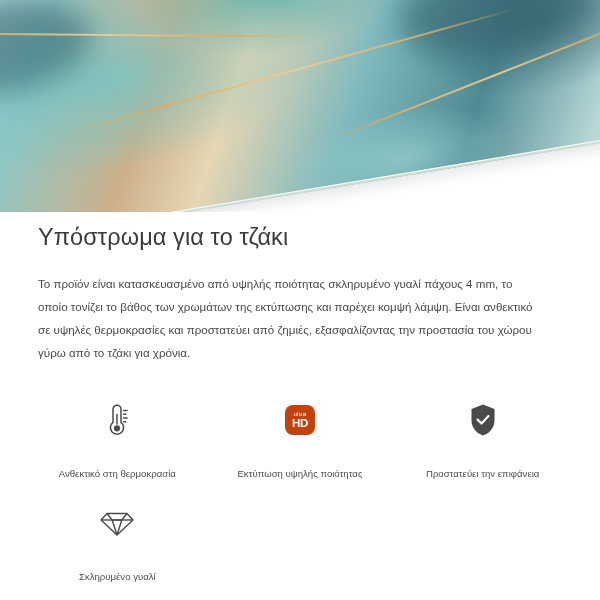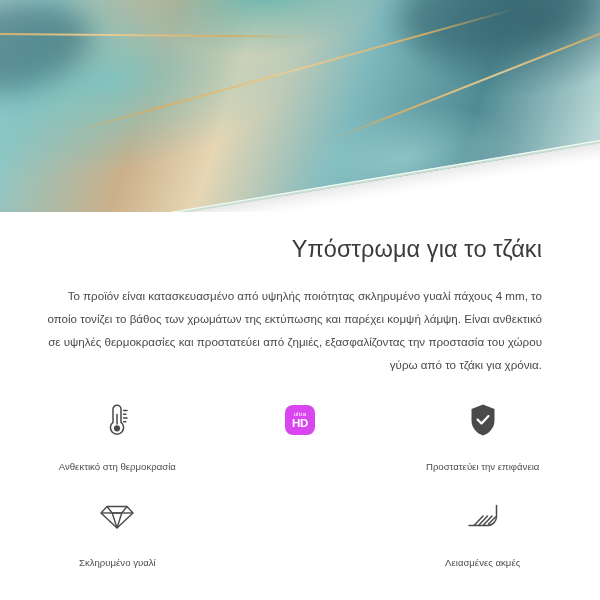--- a/index.html
+++ b/index.html
@@ -109,25 +109,24 @@
   .sparkle::before { left: 50%; top: 0; width: 1.6px; height: 100%; transform: translateX(-50%); }
   .sparkle::after  { top: 50%; left: 0; height: 1.6px; width: 100%; transform: translateY(-50%); }
   .sp1 { left: 527px; top: 172px; width: 34px; height: 34px; }
   .sp2 { left: 556px; top: 186px; width: 20px; height: 20px; opacity: 0.85; }
   .sp3 { left: 512px; top: 190px; width: 14px; height: 14px; opacity: 0.7; }
 
   
   .content {
     position: absolute;
     left: 0;
-    top: 212px;
+    top: 200px;
     width: 580px;
     padding: 0 38px;
     box-sizing: border-box;
-    text-align: right;
   }
   .headline {
     margin: 22px 0 0 0;
     font-size: 23.5px;
     line-height: 1.33;
     font-weight: 400;
     color: #3b3b3b;
     letter-spacing: 0.1px;
   }
   .headline .line2 { display: block; }
@@ -159,31 +158,31 @@
     flex-direction: column;
     align-items: center;
   }
   .feature-icon {
     height: 44px;
     display: flex;
     align-items: center;
     justify-content: center;
   }
   .feature-label {
-    margin-top: 19px;
+    margin-top: 26px;
     font-size: 9.6px;
     color: #4d4d4d;
     text-align: center;
     line-height: 1.3;
   }
   .hd-badge {
     width: 30px;
     height: 30px;
     border-radius: 8px;
-    background: #d946ef;
+    background: #c2410c;
     color: #ffffff;
     display: flex;
     flex-direction: column;
     align-items: center;
     justify-content: center;
     line-height: 1;
   }
   .hd-badge .hd-top {
     font-size: 6.2px;
     letter-spacing: 0.2px;
@@ -247,20 +246,21 @@
         <div class="feature-label">Ανθεκτικό στη θερμοκρασία</div>
       </div>
 
       <div class="feature">
         <div class="feature-icon">
           <div class="hd-badge">
             <span class="hd-top">ultra</span>
             <span class="hd-bottom">HD</span>
           </div>
         </div>
+        <div class="feature-label">Εκτύπωση υψηλής ποιότητας</div>
       </div>
 
       <div class="feature">
         <div class="feature-icon">
           <svg width="34" height="38" viewBox="0 0 34 38" fill="none">
             <path d="M17 3.5 5.5 8v11.5C5.5 27 11 32.6 17 34.5c6-1.9 11.5-7.5 11.5-15V8L17 3.5z" fill="#4a4a4a"></path>
             <path d="M11.6 18.6l3.9 3.9 7-7.4" stroke="#ffffff" stroke-width="2.2" stroke-linecap="round" stroke-linejoin="round" fill="none"></path>
           </svg>
         </div>
         <div class="feature-label">Προστατεύει την επιφάνεια</div>
@@ -276,31 +276,19 @@
             <path d="M9 7.5h20l6 6.5-16 15-16-15 6-6.5z" fill="none"></path>
             <path d="M3 14h32"></path>
             <path d="M9 7.5 14.2 14 19 29"></path>
             <path d="M29 7.5 23.8 14 19 29"></path>
             <path d="M14.2 14h9.6"></path>
           </svg>
         </div>
         <div class="feature-label">Σκληρυμένο γυαλί</div>
       </div>
 
-      <div class="feature">
-        <div class="feature-icon">
-          <svg width="36" height="34" viewBox="0 0 36 34" fill="none" stroke="#4a4a4a" stroke-width="1.5" stroke-linecap="round">
-            <path d="M4 26.5 L22.5 26.5 A9 9 0 0 0 31.5 17.5 L31.5 6.5"></path>
-            <path d="M9.5 26 L18 17"></path>
-            <path d="M14 26 L22.5 17"></path>
-            <path d="M18.5 26 L27 17"></path>
-            <path d="M23.5 25 L30.5 18"></path>
-          </svg>
-        </div>
-        <div class="feature-label">Λειασμένες ακμές</div>
-      </div>
 
 
     </div>
 
   </div>
 
 </div>
 
 </body></html>

